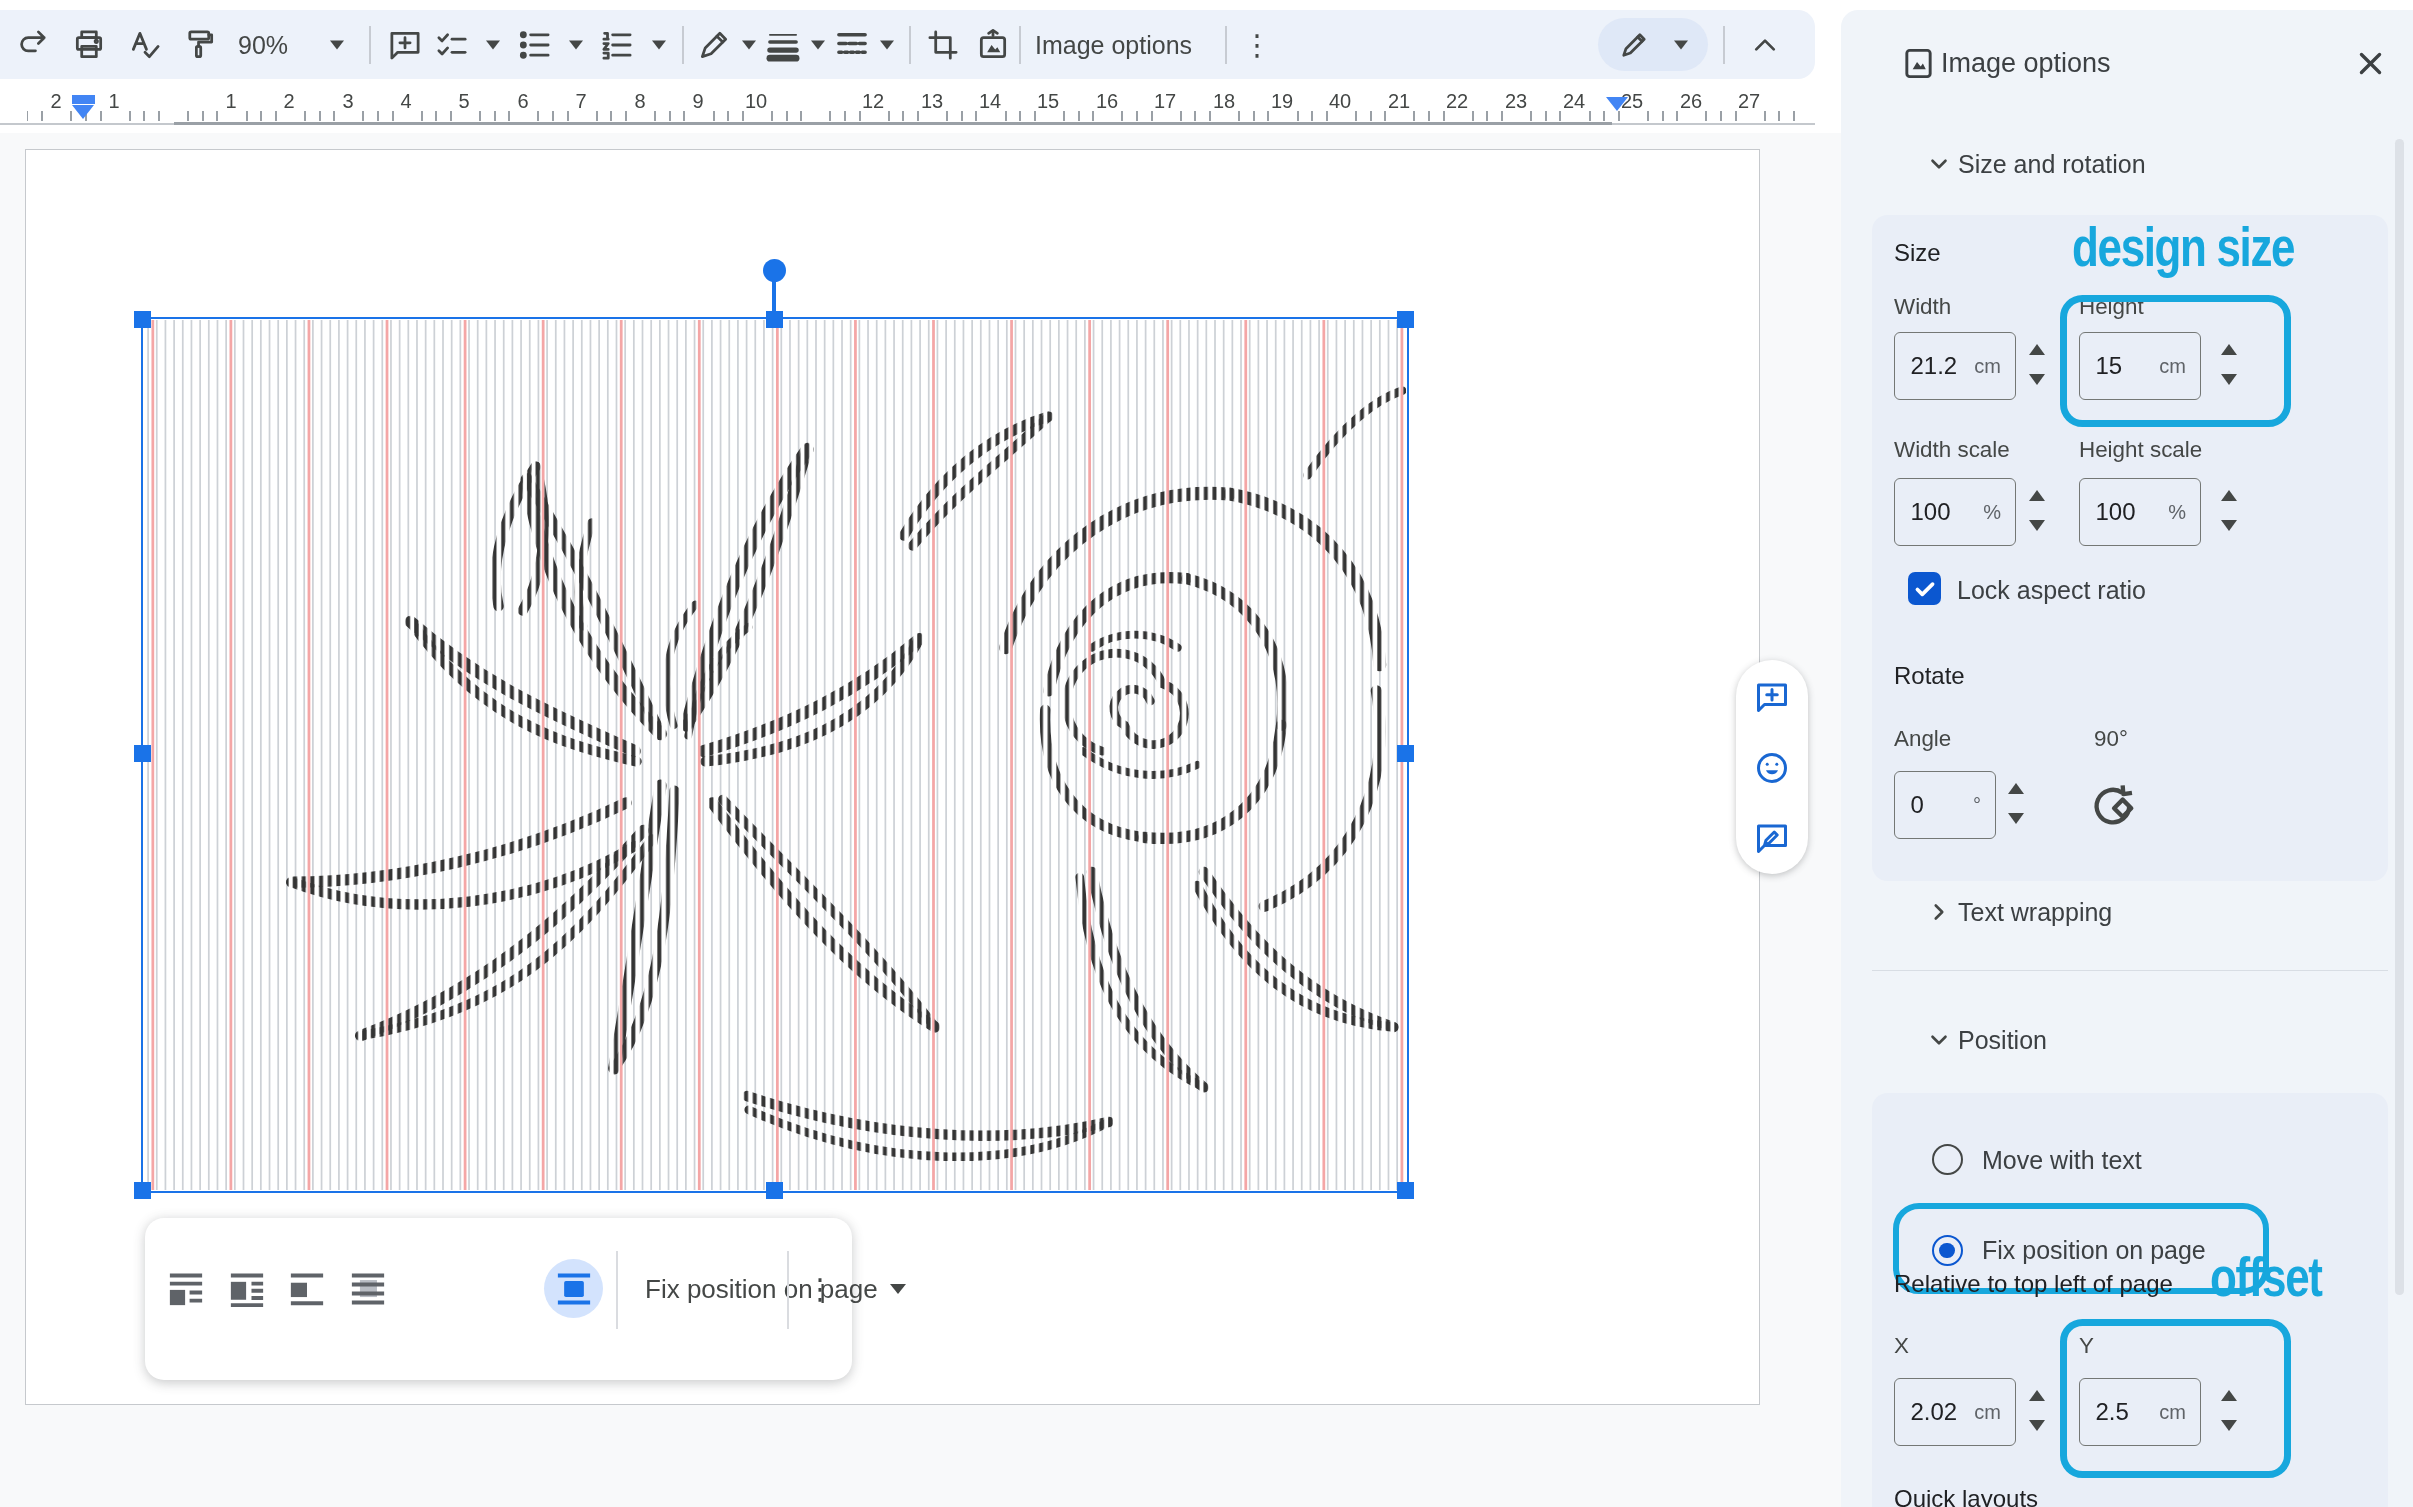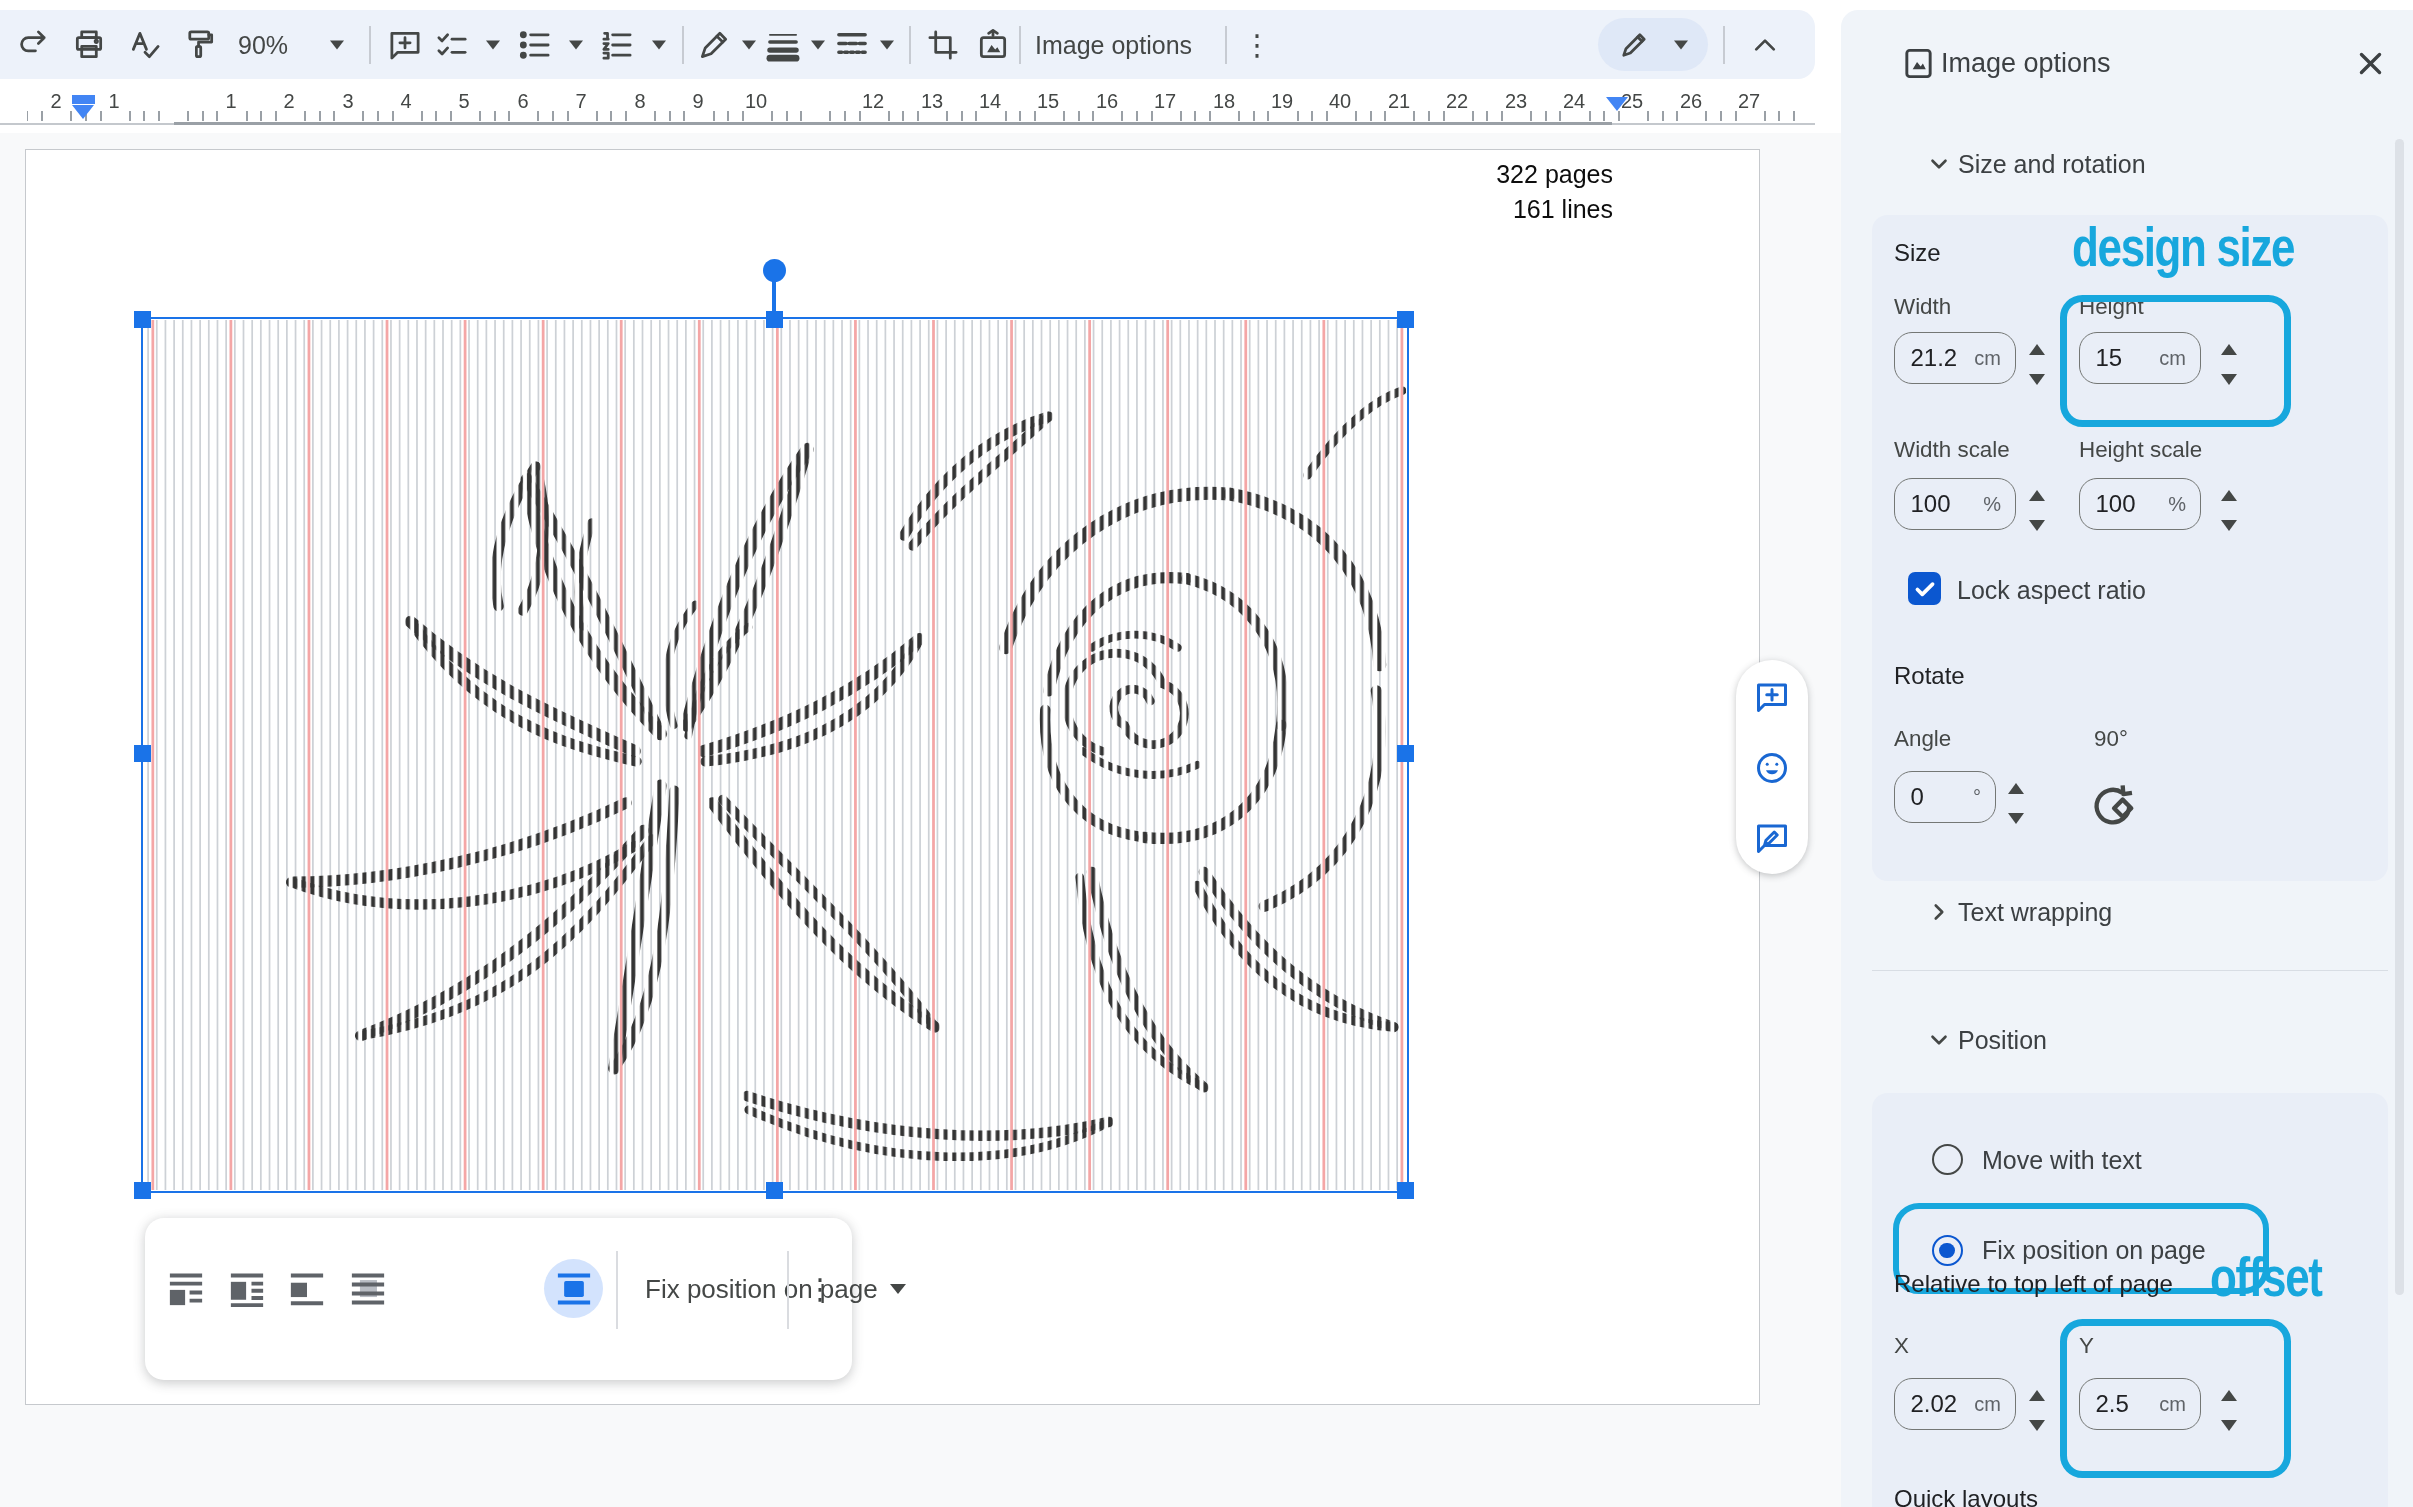--- a/index.html
+++ b/index.html
@@ -69,21 +69,21 @@
   
   #sidebar { left:1841px; top:10.4px; width:573px; height:1497px; background:#f0f4f9; border-radius:17px 0 0 0; }
   #sb-scroll { position:absolute; left:554px; top:129px; width:8.6px; height:1156px; background:#dde1e7; border-radius:4.3px; }
   .sb-title { position:absolute; left:100px; top:53px; transform:translateY(-50%); font-size:27px; color:#3c4043; }
   .chev { position:absolute; width:26px; height:26px; }
   .chev svg { width:100%; height:100%; stroke:#444746; stroke-width:2.4; fill:none; stroke-linecap:round; stroke-linejoin:round; }
   .sec-label { position:absolute; left:117px; transform:translateY(-50%); font-size:25px; color:#3c4043; }
   .card { position:absolute; left:31px; width:516px; background:#e9eef7; border-radius:15.5px; }
   .f-label { position:absolute; transform:translateY(-50%); font-size:22.4px; color:#444746; white-space:nowrap; }
   .f-head { position:absolute; transform:translateY(-50%); font-size:24px; color:#202124; white-space:nowrap; }
-  .inp { position:absolute; height:52px; border:1.7px solid #747775; border-radius:18px; }
+  .inp { position:absolute; height:68px; border:1.7px solid #747775; border-radius:6px; }
   .inp .val { position:absolute; left:15.5px; top:50%; transform:translateY(-50%); font-size:24px; color:#202124; }
   .inp .unit { position:absolute; right:14px; top:50%; transform:translateY(-50%); font-size:20px; color:#5f6368; }
   .spin { position:absolute; width:17px; }
   .spin .up { width:0;height:0;border-left:8.6px solid transparent;border-right:8.6px solid transparent;border-bottom:11.2px solid #444746; margin-bottom:19px;}
   .spin .dn { width:0;height:0;border-left:8.6px solid transparent;border-right:8.6px solid transparent;border-top:11.2px solid #444746;}
   .cyanbox { position:absolute; border:7px solid #17a7dd; border-radius:22.4px; pointer-events:none; }
   .marker { position:absolute; color:#17a7dd; font-weight:800; font-size:55px; letter-spacing:-1.7px;
     transform:scaleX(.8); transform-origin:left center; white-space:nowrap; }
   #lock-cb { position:absolute; left:67px; top:562px; width:33px; height:33px; background:#0b57d0; border-radius:7px; }
   #lock-cb svg { position:absolute; left:3.5px; top:3.5px; width:26px; height:26px; stroke:#fff; stroke-width:3.4; fill:none; stroke-linecap:round; stroke-linejoin:round; }
@@ -331,24 +331,20 @@
       </div>
     <div id="indent-bar" class="abs"></div>
     <div id="indent-tri" class="abs"></div>
     <div id="margin-tri-right" class="abs"></div>
   </div>
 
   <div id="content-bg" class="abs">
     <div id="doc-page" class="abs"></div>
   </div>
 
-  <div id="doc-stats" class="abs">
-    <div>322 pages</div>
-    <div>161 lines</div>
-  </div>
 
   <svg id="art" class="abs" viewBox="0 0 1464 1009">
     <defs>
       <pattern id="hatch" width="10.06" height="1009" patternUnits="userSpaceOnUse">
         <rect x="2.6" width="4.6" height="1009" fill="#343434"></rect>
       </pattern>
     </defs>
     <g id="glines">
         <line x1="5.5" x2="5.5" y1="0" y2="1009" stroke="#cdd1d6" stroke-width="2"></line>
         <line x1="15.56" x2="15.56" y1="0" y2="1009" stroke="#cdd1d6" stroke-width="2"></line>

